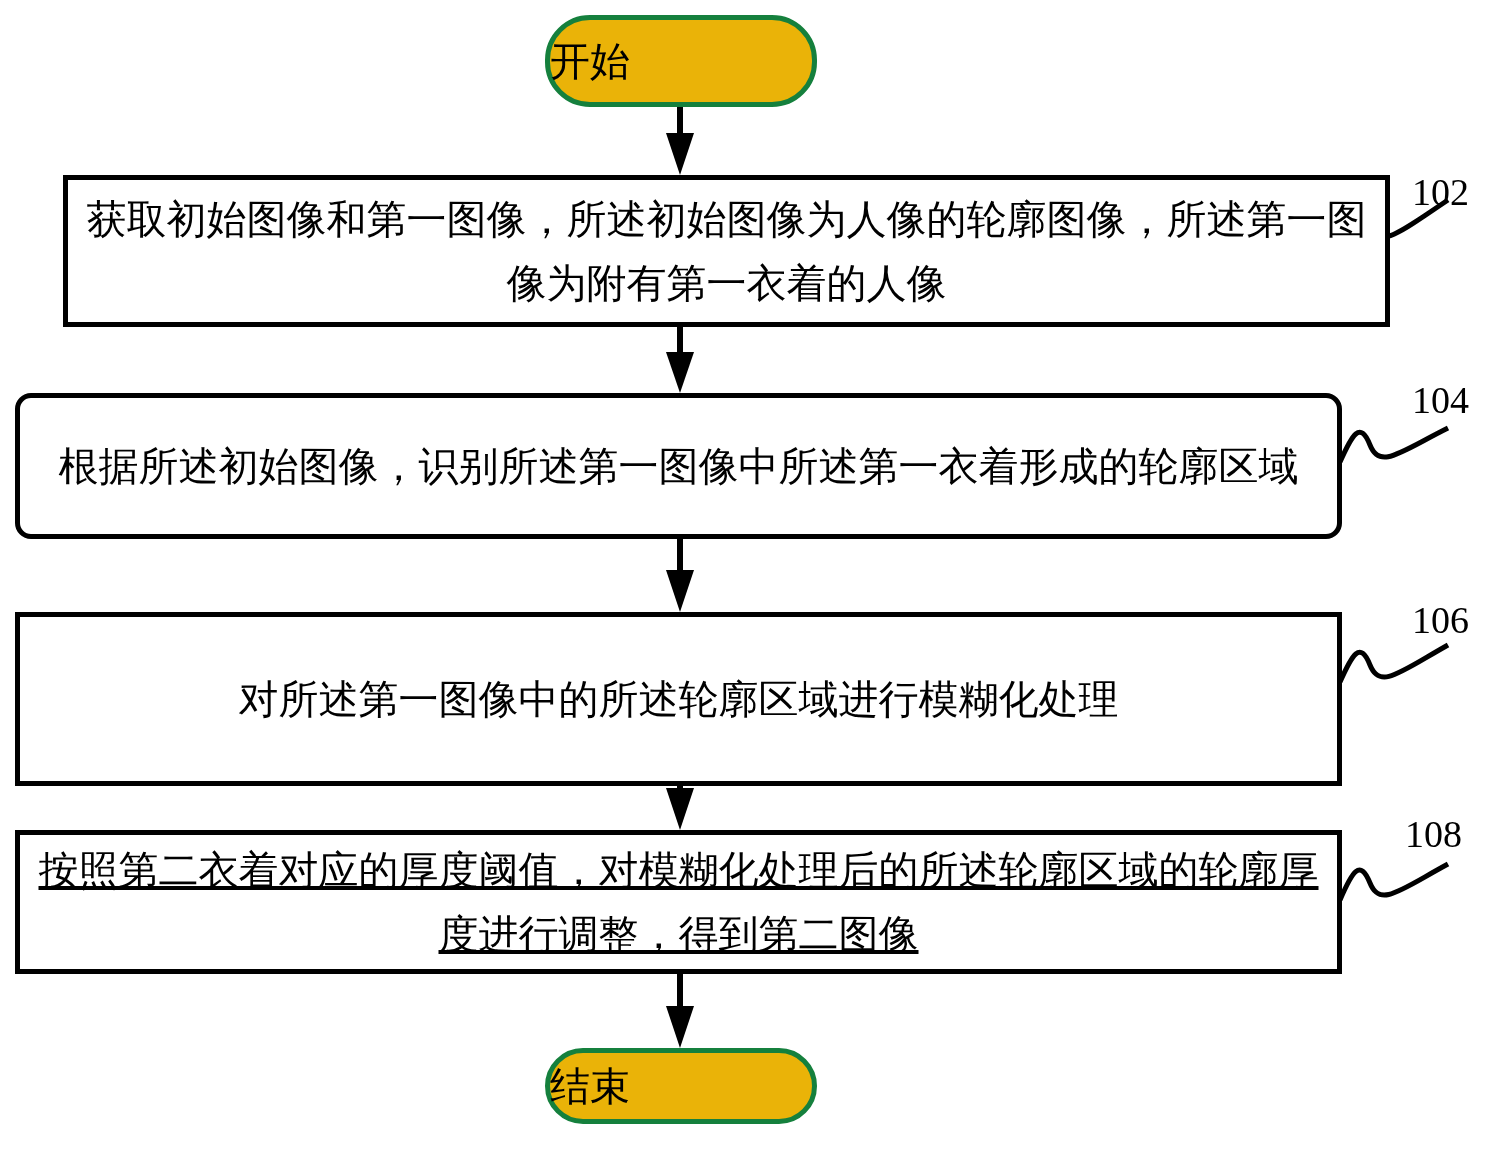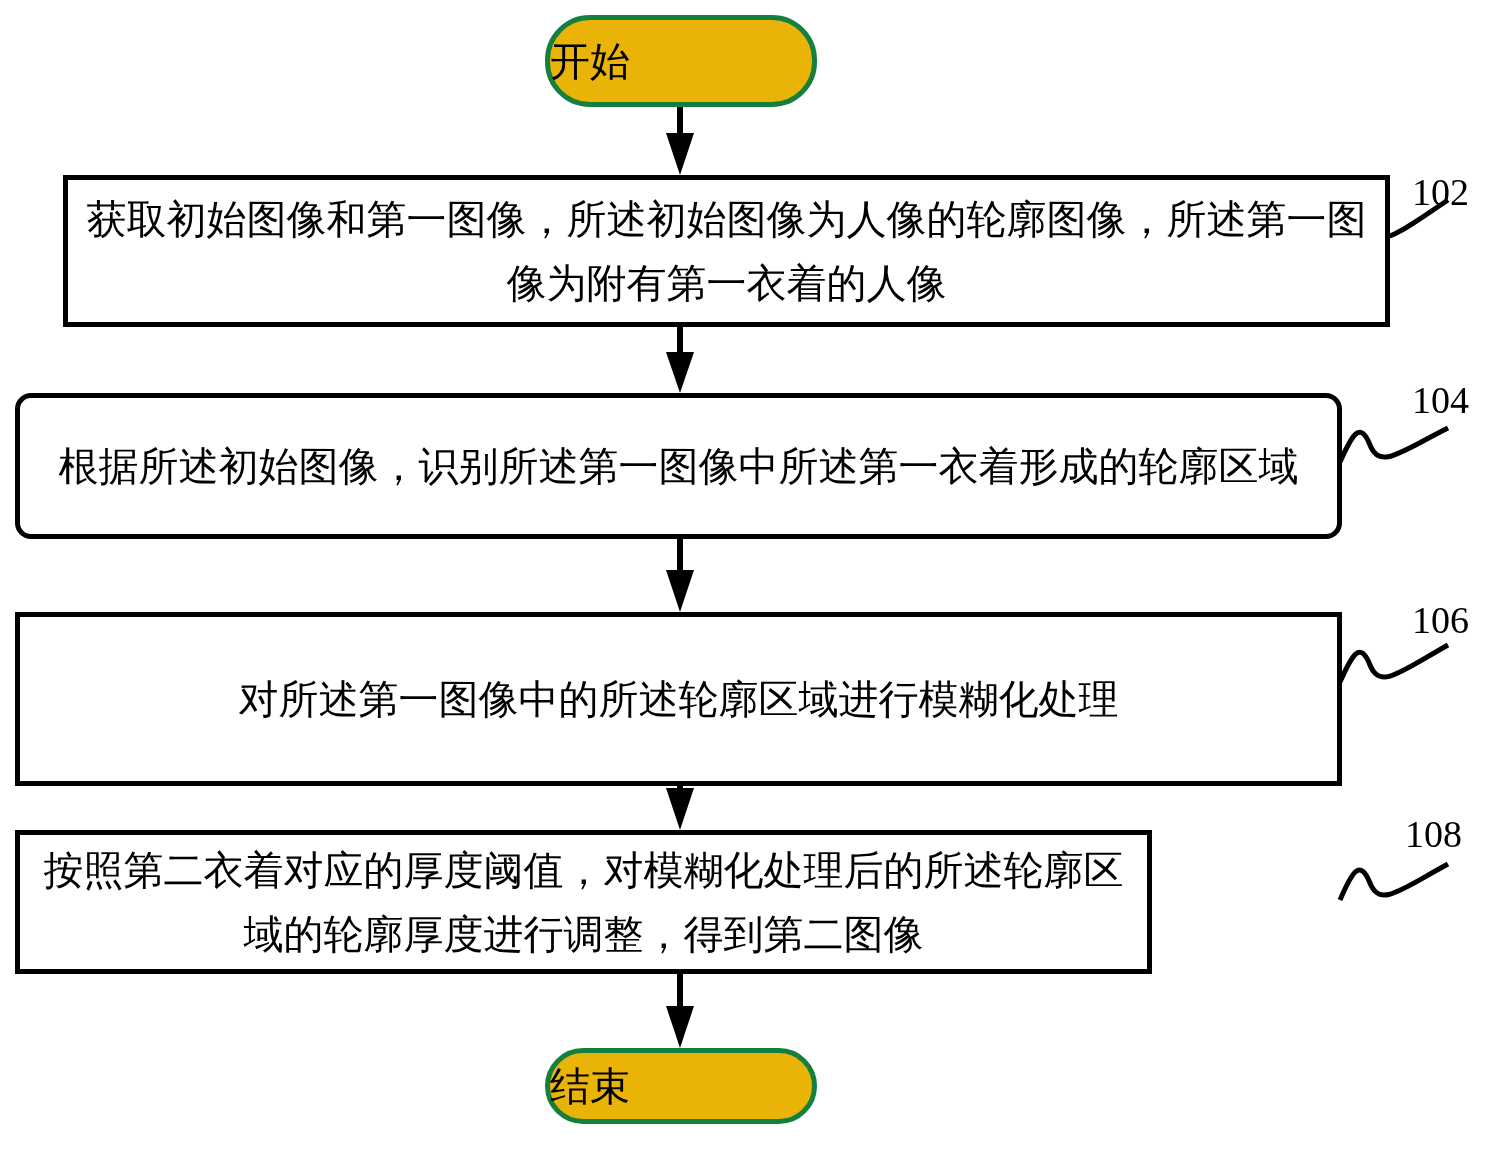--- a/index.html
+++ b/index.html
@@ -64,20 +64,20 @@
 <div class="step" style="left:15px; top:393px; width:1327px; height:146px;border-radius:16px;">
   <span class="step-text">根据所述初始图像，识别所述第一图像中所述第一衣着形成的轮廓区域</span>
 </div>
 <div class="ref" style="left:1412px; top:378px;">104</div>
 
 <div class="step" style="left:15px; top:612px; width:1327px; height:174px;">
   <span class="step-text">对所述第一图像中的所述轮廓区域进行模糊化处理</span>
 </div>
 <div class="ref" style="left:1412px; top:598px;">106</div>
 
-<div class="step" style="left:15px; top:830px; width:1137px; height:144px;">
+<div class="step" style="left:15px; top:830px; width:1327px; height:144px;text-decoration:underline;">
   <span class="step-text">按照第二衣着对应的厚度阈值，对模糊化处理后的所述轮廓区域的轮廓厚度进行调整，得到第二图像</span>
 </div>
 <div class="ref" style="left:1405px; top:812px;">108</div>
 
 <div class="terminal" style="left:545px; top:1048px; width:272px; height:76px;">
   <span>结束</span>
 </div>
 
 </body></html>

